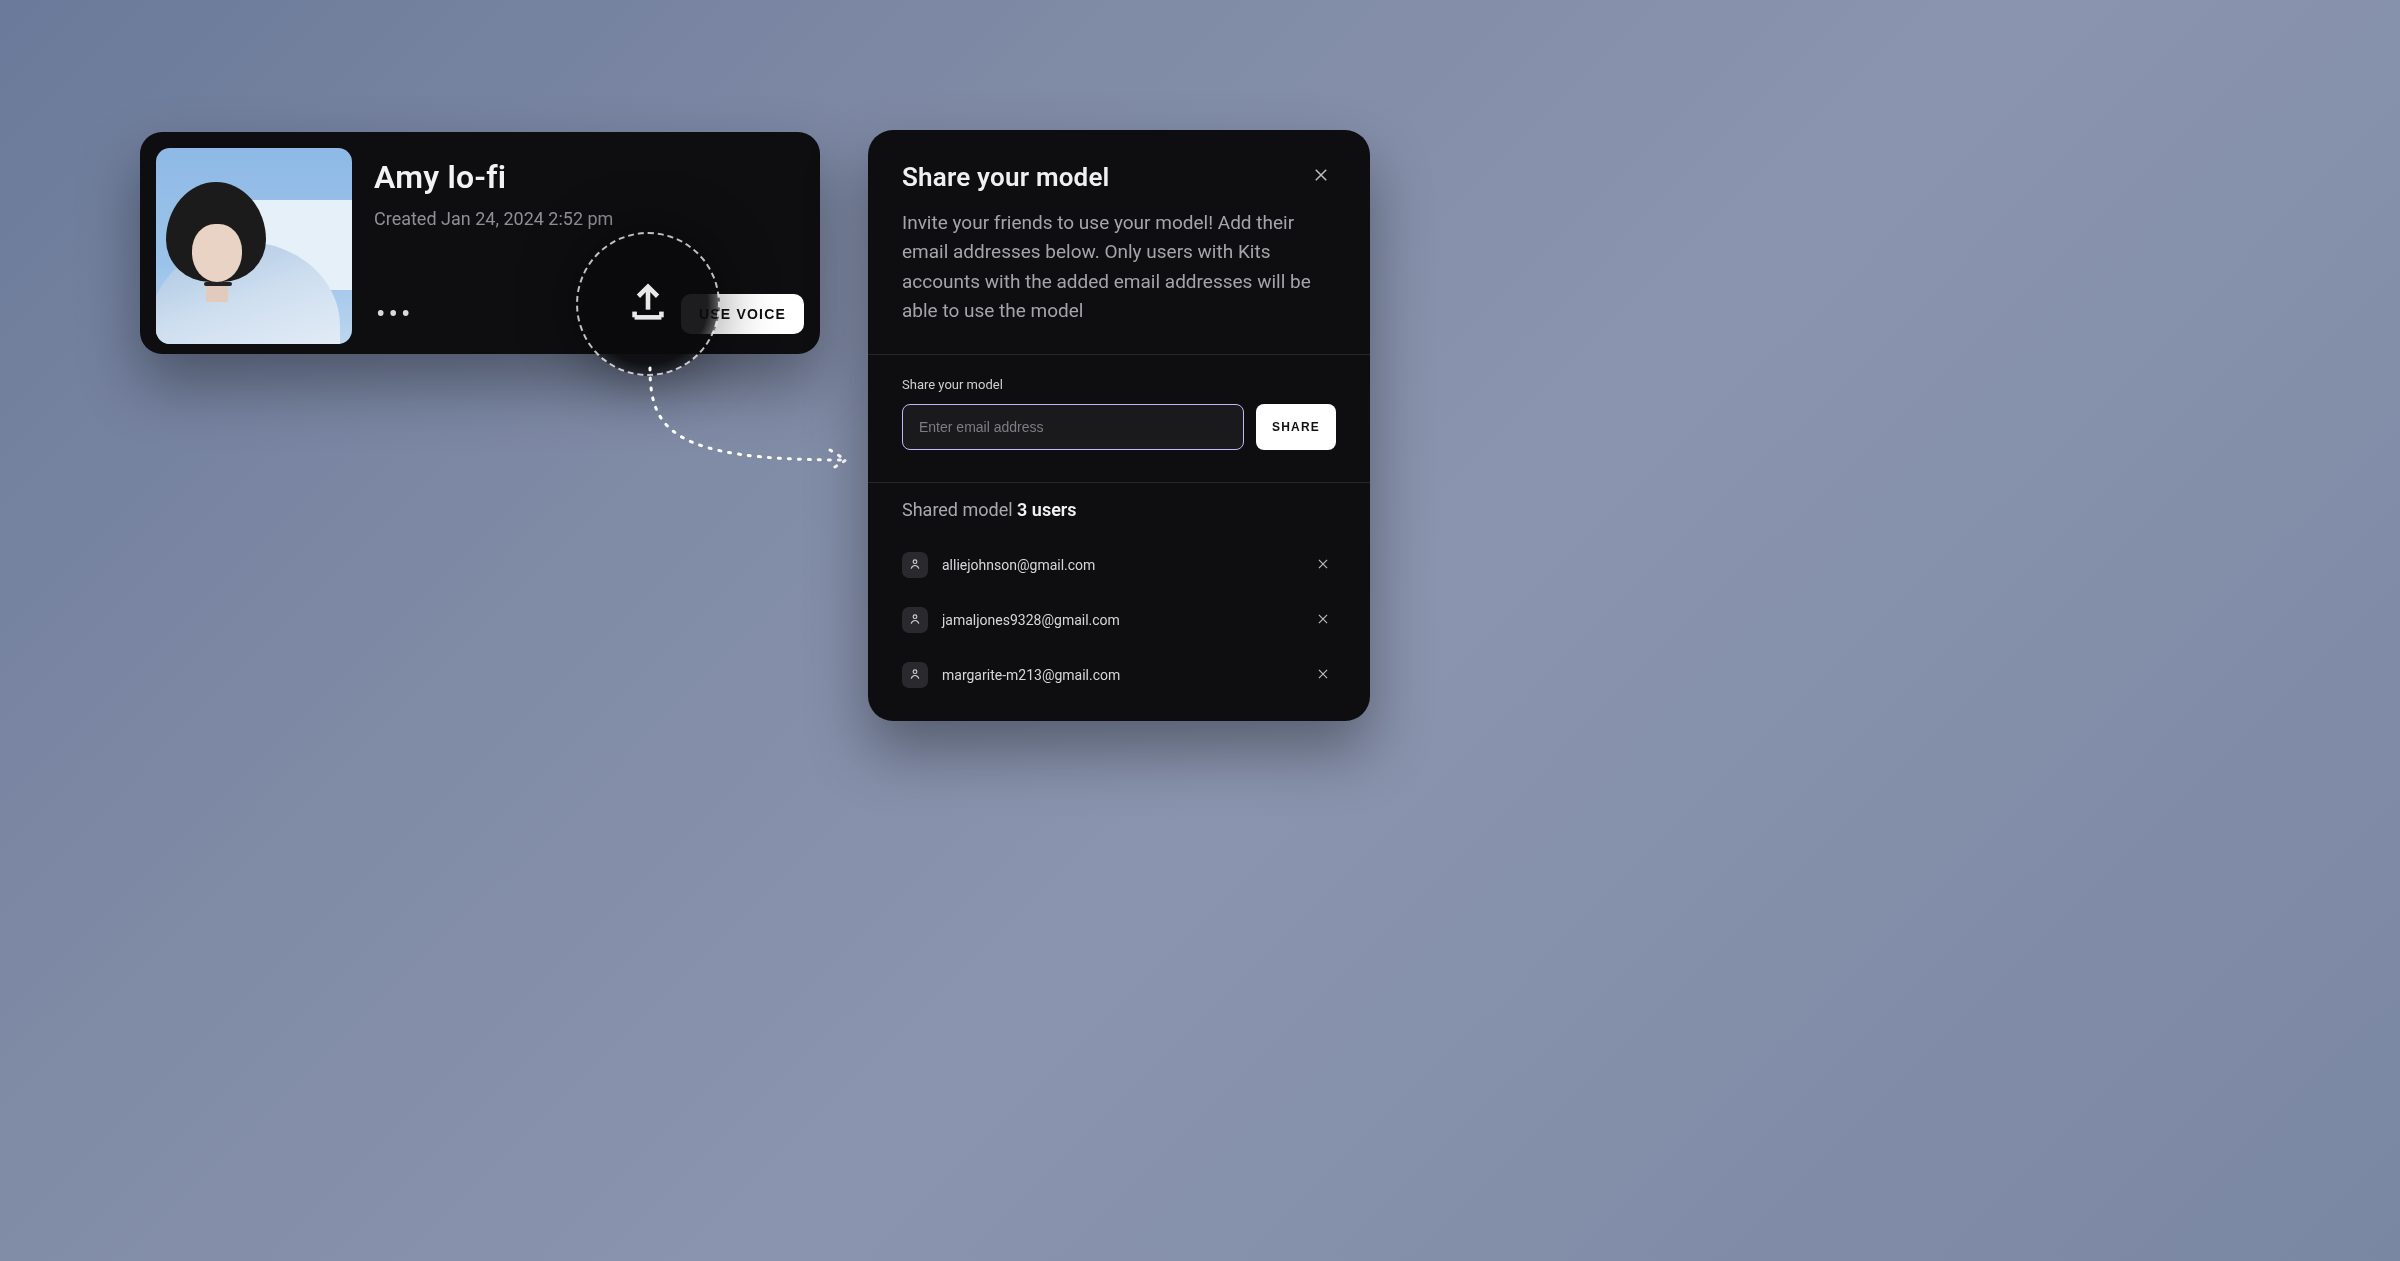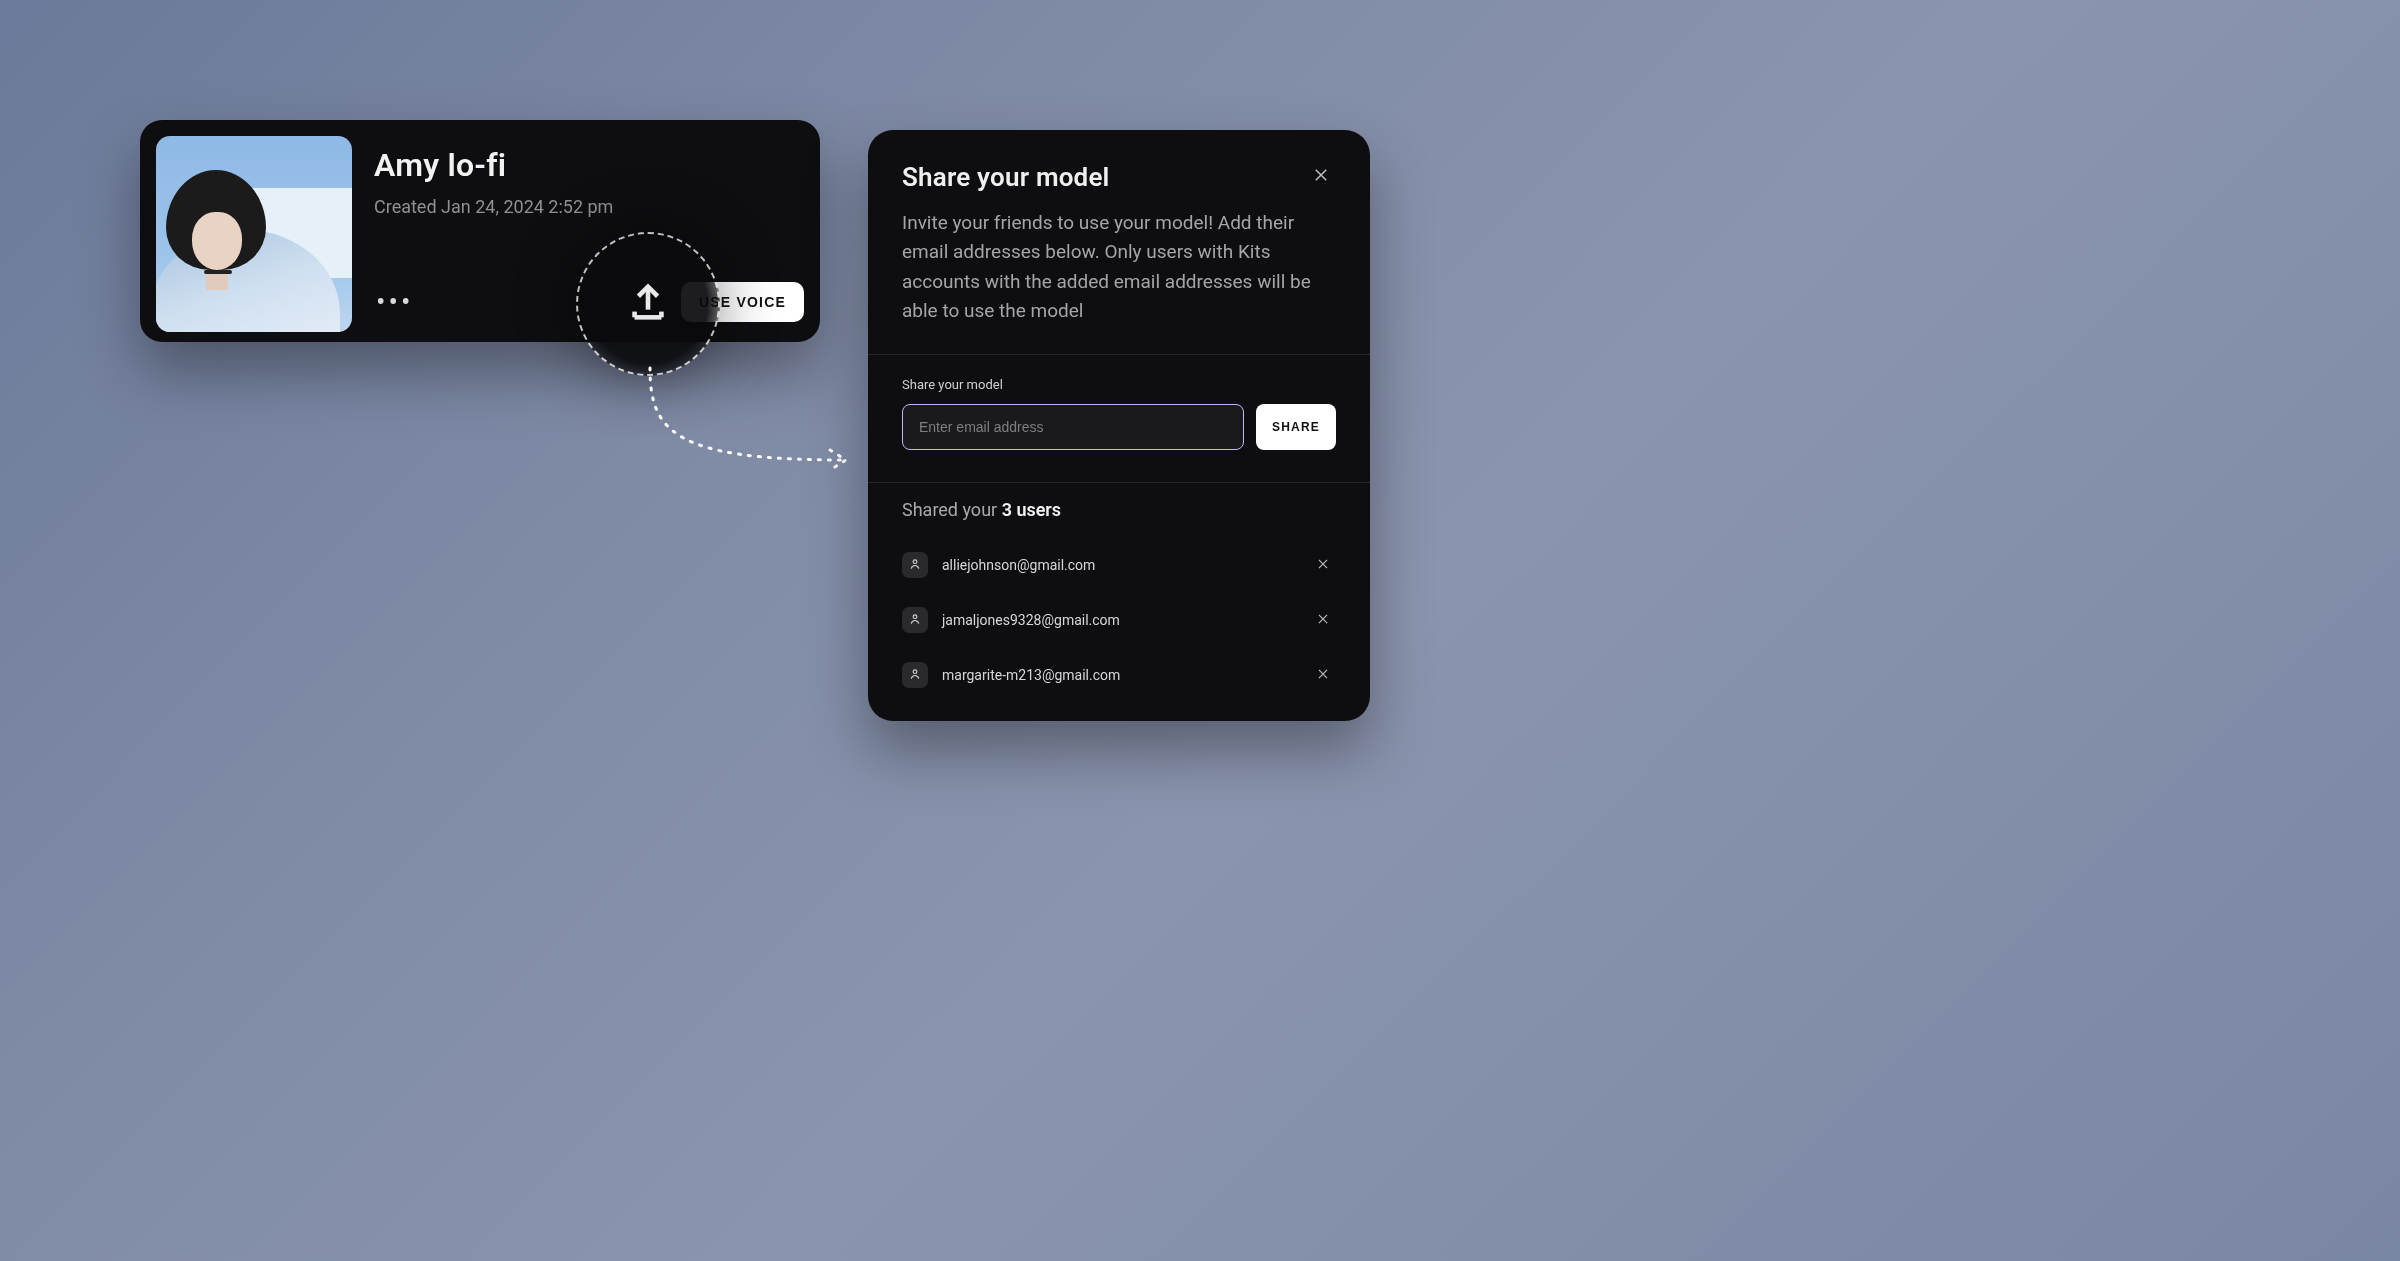--- a/index.html
+++ b/index.html
@@ -15,21 +15,21 @@
   .stage {
     position: relative;
     width: 1500px;
     height: 795px;
   }
 
   
   .model-card {
     position: absolute;
     left: 140px;
-    top: 120px;
+    top: 132px;
     width: 680px;
     height: 222px;
     background: #0e0e10;
     border-radius: 22px;
     display: flex;
     padding: 16px;
     gap: 22px;
     box-shadow: 0 30px 60px rgba(0,0,0,0.35);
   }
   .model-thumb {
@@ -275,21 +275,21 @@
       <div class="share-form-row">
         <input class="email-input" type="text" placeholder="Enter email address" style="">
         <button class="share-submit">SHARE</button>
       </div>
     </div>
 
     <div class="share-divider"></div>
 
     <div class="shared-with">
       <div class="shared-with-heading">
-        <span class="count-prefix">Shared your </span><span class="count-bold">3 users</span>
+        <span class="count-prefix">Shared model </span><span class="count-bold">3 users</span>
       </div>
       <div id="shared-users-list">
           <div class="user-row">
             <div class="user-avatar">
               <span><svg viewBox="0 0 24 24">
                   <circle cx="12" cy="8" r="3.2"></circle>
                   <path d="M5.5 20c1-4 4-5.5 6.5-5.5s5.5 1.5 6.5 5.5"></path>
                 </svg></span>
             </div>
             <div class="user-email">alliejohnson@gmail.com</div>

